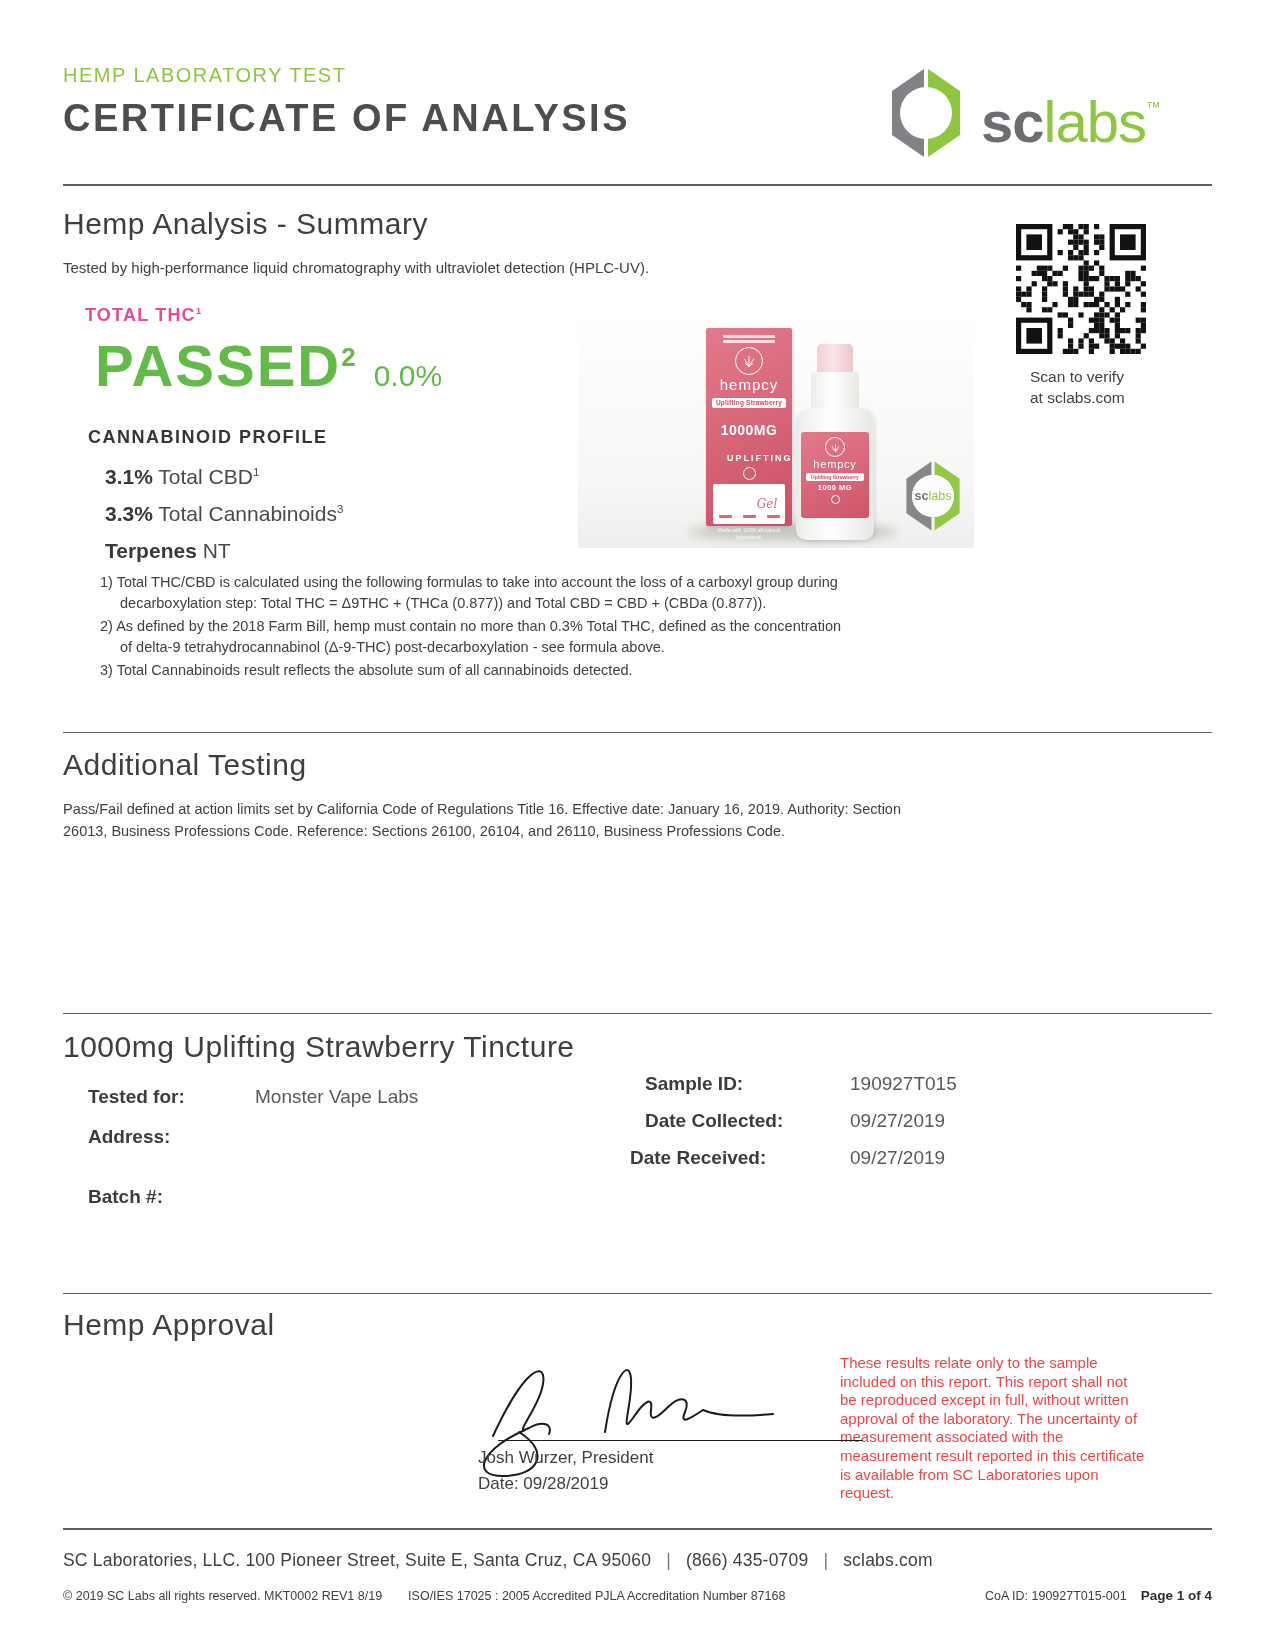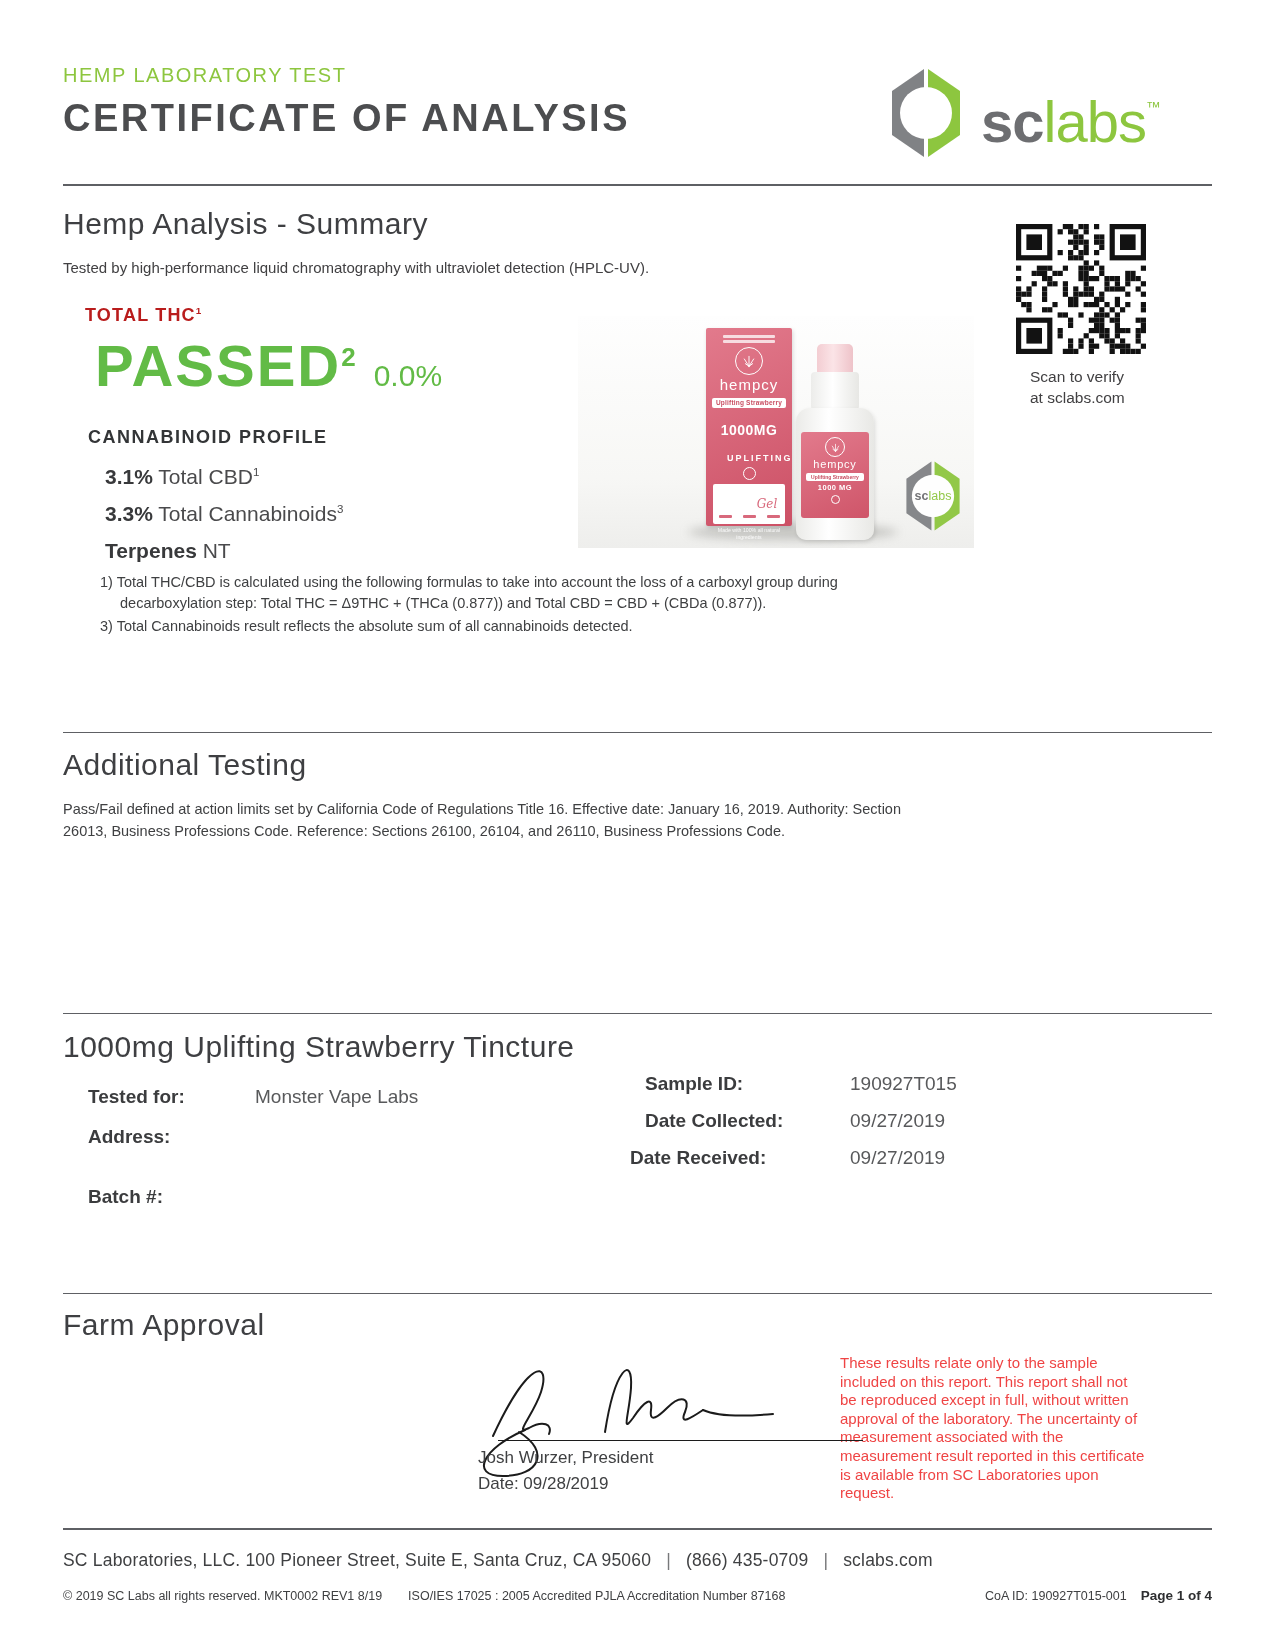--- a/index.html
+++ b/index.html
@@ -20,21 +20,21 @@
   
   .h2{position:absolute;font-size:30px;color:#3e3f42;letter-spacing:0.5px;font-weight:normal;margin:0;}
 
   .method{left:63px;top:259px;font-size:15px;color:#414042;}
 
   
   .qr{left:1016px;top:224px;width:130px;height:130px;}
   .qr-caption{left:1030px;top:366px;font-size:15.5px;line-height:21px;color:#414042;}
 
   
-  .thc-label{left:85px;top:305px;font-size:18px;font-weight:bold;letter-spacing:1.2px;color:#b91c1c;}
+  .thc-label{left:85px;top:305px;font-size:18px;font-weight:bold;letter-spacing:1.2px;color:#ec4899;}
   .passed-row{left:95px;top:332px;display:flex;align-items:baseline;}
   .passed{font-size:58px;font-weight:bold;letter-spacing:2px;color:#62bb46;}
   .passed sup{font-size:26px;}
   .passed-val{font-size:30px;color:#62bb46;margin-left:16px;font-weight:normal;}
   .profile-h{left:88px;top:427px;font-size:18px;font-weight:bold;letter-spacing:1.5px;color:#333537;}
   .profile{left:105px;top:456px;font-size:21px;line-height:33px;color:#4a4a4c;}
   .profile b{color:#38393b;}
   sup{font-size:55%;}
 
   
@@ -397,20 +397,21 @@
         <polygon points="40,2 8,24 8,68 40,90" fill="#808285"></polygon>
         <polygon points="44,2 76,24 76,68 44,90" fill="#8dc63f"></polygon>
         <circle cx="42" cy="46" r="27" fill="#ffffff"></circle>
       </svg>
       <div class="wm-text"><span class="sc">sc</span><span class="labs">labs</span></div>
     </div>
   </div>
 
   <div class="abs footnotes">
     <div class="fn"><span>1)</span> <span>Total THC/CBD is calculated using the following formulas to take into account the loss of a carboxyl group during decarboxylation step: Total THC = Δ9THC + (THCa (0.877)) and Total CBD = CBD + (CBDa (0.877)).</span></div>
+    <div class="fn"><span>2)</span> <span>As defined by the 2018 Farm Bill, hemp must contain no more than 0.3% Total THC, defined as the concentration of delta-9 tetrahydrocannabinol (Δ-9-THC) post-decarboxylation - see formula above.</span></div>
     <div class="fn"><span>3)</span> <span>Total Cannabinoids result reflects the absolute sum of all cannabinoids detected.</span></div>
   </div>
 
   <div class="rule" style="top:732px;"></div>
   <h2 class="h2" style="left:63px;top:748px;">Additional Testing</h2>
   <div class="abs at-body">Pass/Fail defined at action limits set by California Code of Regulations Title 16. Effective date: January 16, 2019. Authority: Section 26013, Business Professions Code. Reference: Sections 26100, 26104, and 26110, Business Professions Code.</div>
 
   <div class="rule" style="top:1013px;"></div>
   <h2 class="h2" style="left:63px;top:1030px;">1000mg Uplifting Strawberry Tincture</h2>
 
@@ -422,21 +423,21 @@
   <div class="fvalue" style="left:255px;top:1186px;"></div>
 
   <div class="flabel" style="left:645px;top:1073px;">Sample ID:</div>
   <div class="fvalue" style="left:850px;top:1073px;">190927T015</div>
   <div class="flabel" style="left:645px;top:1110px;">Date Collected:</div>
   <div class="fvalue" style="left:850px;top:1110px;">09/27/2019</div>
   <div class="flabel" style="left:630px;top:1147px;">Date Received:</div>
   <div class="fvalue" style="left:850px;top:1147px;">09/27/2019</div>
 
   <div class="rule" style="top:1293px;"></div>
-  <h2 class="h2" style="left:63px;top:1308px;">Farm Approval</h2>
+  <h2 class="h2" style="left:63px;top:1308px;">Hemp Approval</h2>
 
   <div class="abs disclaimer">These results relate only to the sample included on this report. This report shall not be reproduced except in full, without written approval of the laboratory. The uncertainty of measurement associated with the measurement result reported in this certificate is available from SC Laboratories upon request.</div>
 
   <div class="abs signature">
     <svg width="420" height="160" viewBox="0 0 420 160">
       <g fill="none" stroke="#1b1b1b" stroke-width="2" stroke-linecap="round">
         <path d="M38,118 C74,40 96,42 86,74 C78,98 58,118 74,110 C88,102 98,106 94,116"></path>
         <path d="M70,112 C28,130 14,158 48,158 C84,158 96,134 64,114"></path>
         <path d="M150,114 C160,50 178,36 176,70 C174,98 166,116 178,100 C190,82 198,78 196,92 C194,106 204,98 212,90 C226,76 236,80 230,94 C224,108 236,100 248,92"></path>
         <path d="M248,92 C266,100 296,98 318,96"></path>

